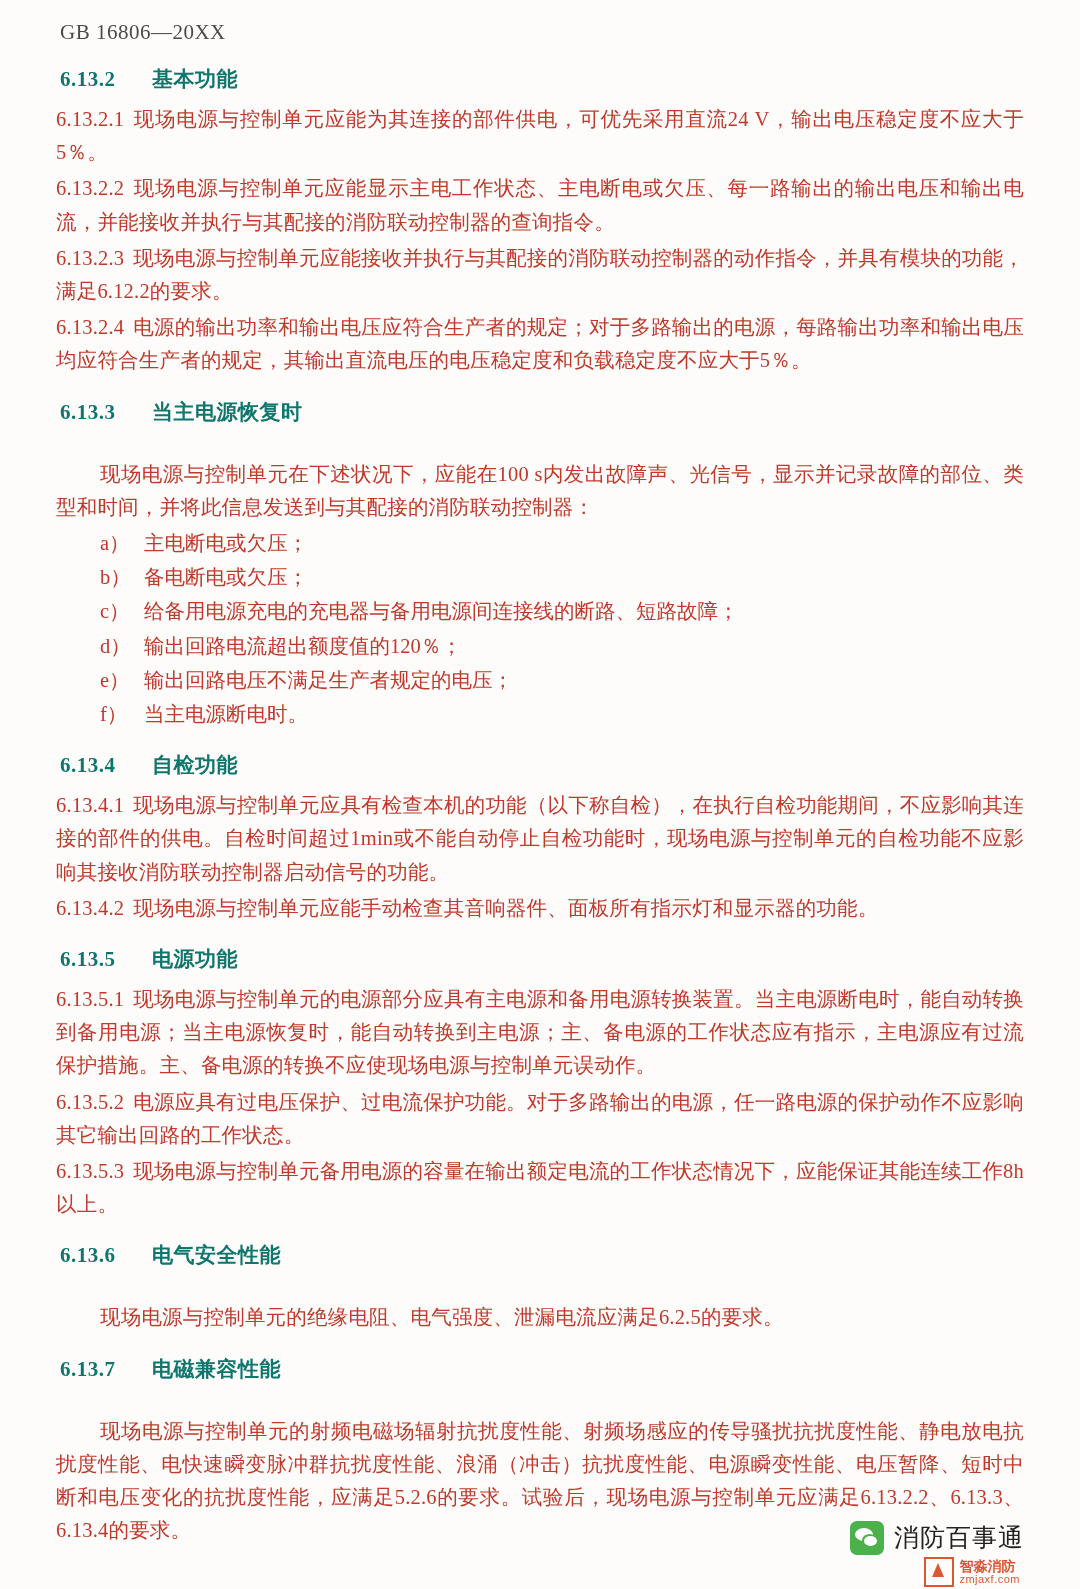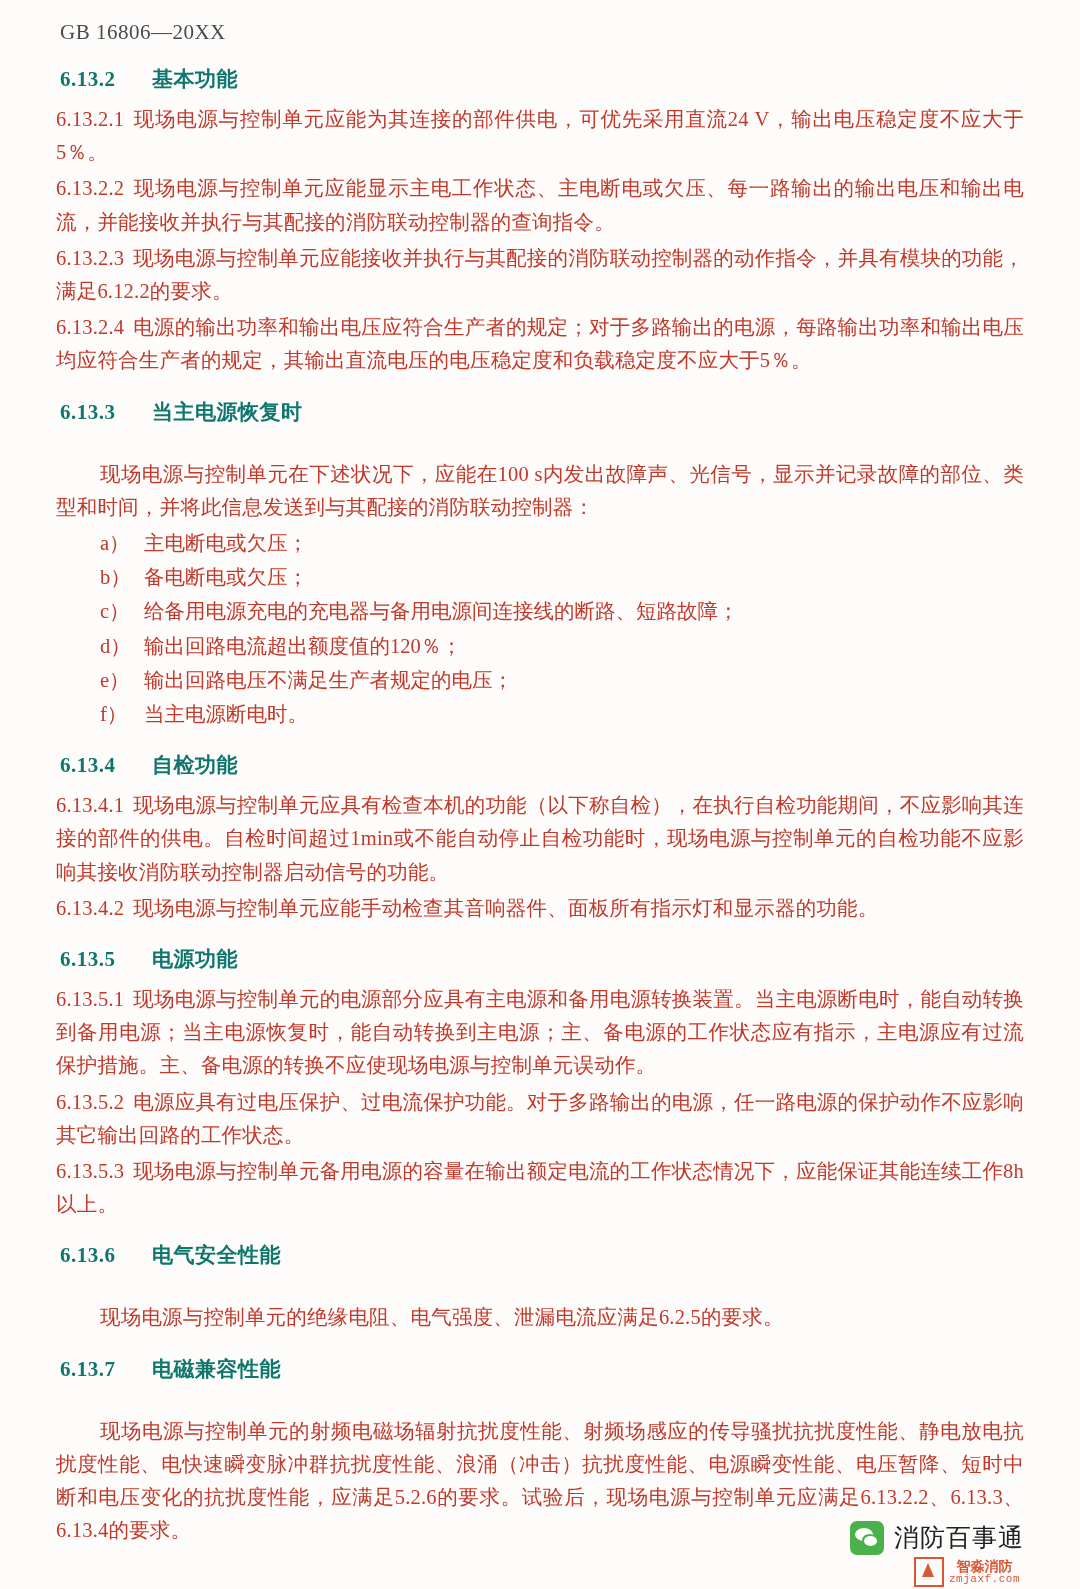--- a/index.html
+++ b/index.html
@@ -156,26 +156,25 @@
   .wm-text {
     display: flex;
     flex-direction: column;
     line-height: 1.05;
   }
   .wm-cn {
     font-size: 14px;
     color: #d94f2a;
     font-family: "Liberation Sans", sans-serif;
     font-weight: bold;
-    text-align: center;
   }
   .wm-en {
     font-size: 11px;
     color: #d94f2a;
-    font-family: Liberation Mono, monospace;
+    font-family: Liberation Sans, sans-serif;
     letter-spacing: 0.5px;
   }
 </style>
 </head>
 <body>
 
 <div class="page">
 
   <div class="header">GB 16806—20XX</div>
 

